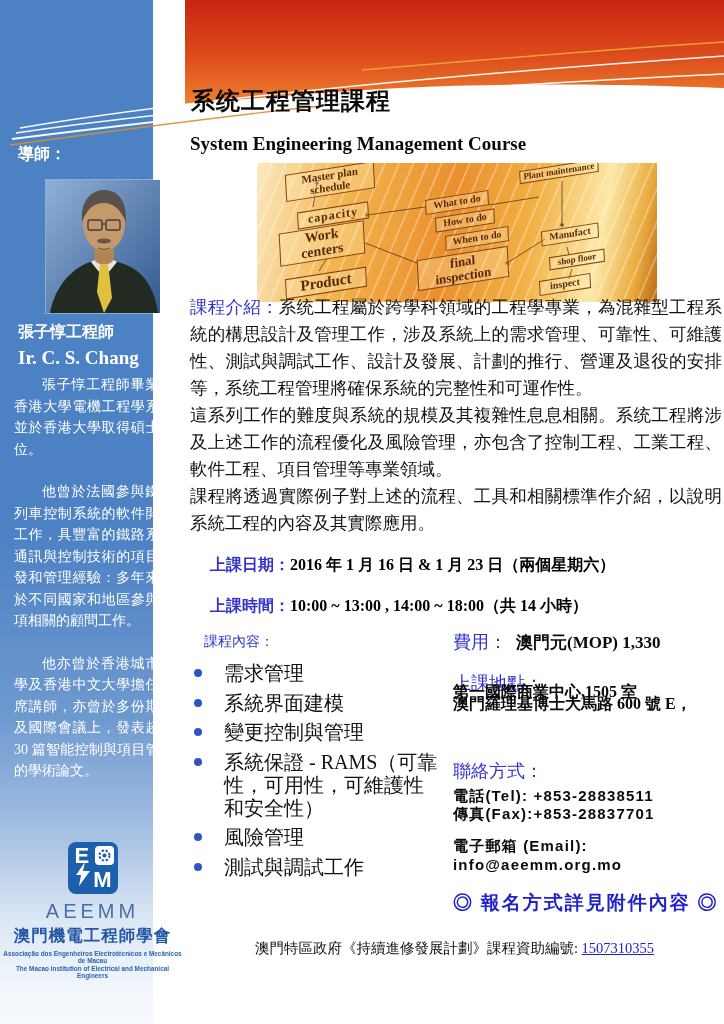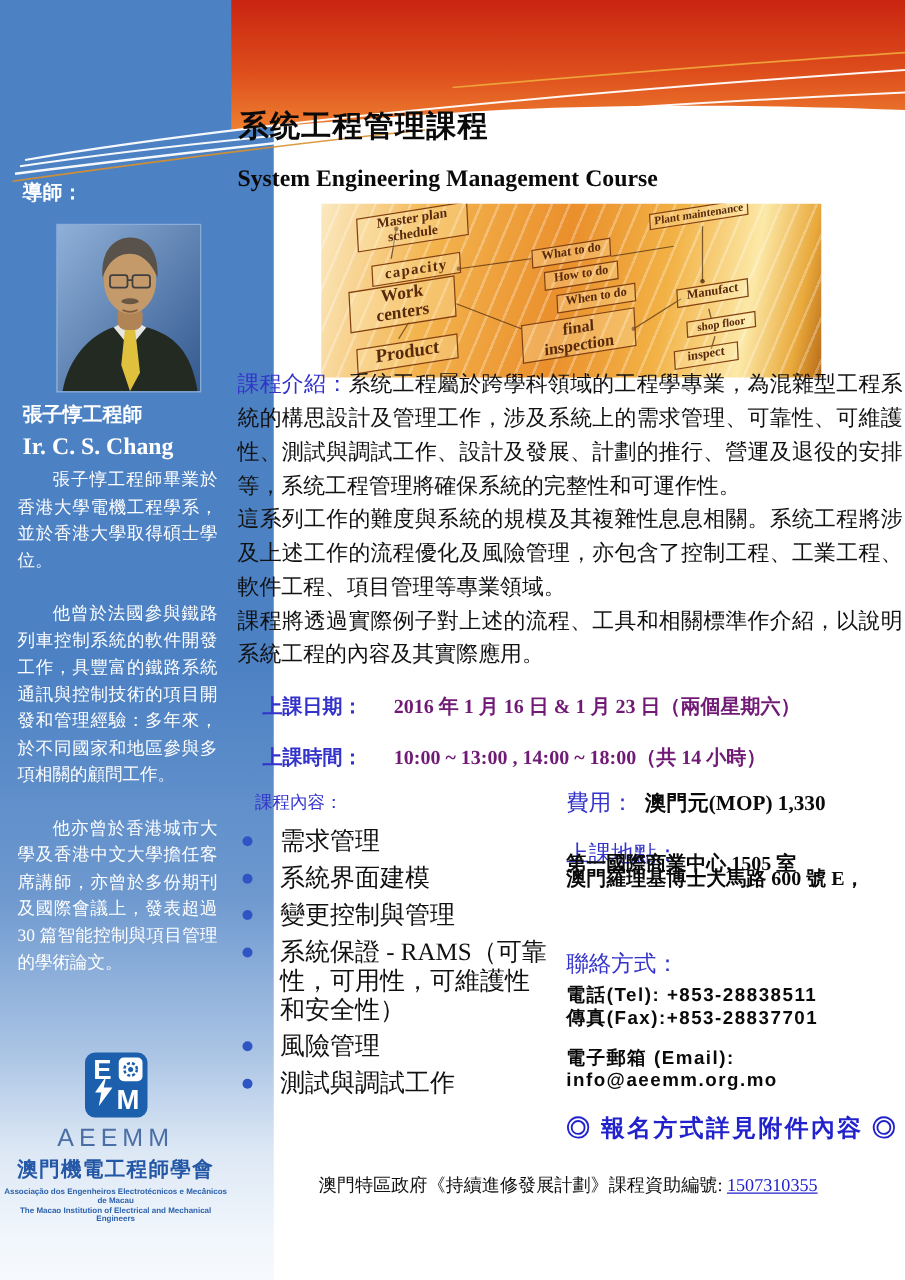--- a/index.html
+++ b/index.html
@@ -1,20 +1,20 @@
 <!DOCTYPE html>
 <html><head>
 <meta charset="utf-8">
 <style>
   * { margin:0; padding:0; box-sizing:border-box; }
   body { background:#888; font-family:"Liberation Serif", serif; }
   .page { position:relative; width:724px; height:1024px; background:#ffffff; overflow:hidden; margin:0 auto; }
 
   
-  .sidebar { position:absolute; left:0; top:0; width:219px; height:1024px;
+  .sidebar { position:absolute; left:0; top:0; width:153px; height:1024px;
     background:linear-gradient(180deg,#4c81c4 0%,#4c81c4 52%,#6e99cf 70%,#a9c3e4 82%,#dde8f5 90%,#f2f7fc 97%,#f6f9fd 100%); }
   .instructor-label { position:absolute; left:18px; top:144px; color:#fff; font-size:16px; font-weight:bold;
     font-family:"Liberation Sans",sans-serif; }
   .photo { position:absolute; left:46px; top:180px; width:114px; height:133px; box-shadow:0 0 0 1px rgba(255,255,255,.35); }
   .name-zh { position:absolute; left:18px; top:322px; color:#fff; font-size:16px; font-weight:bold; }
   .name-en { position:absolute; left:18px; top:347px; color:#fff; font-size:19px; font-weight:bold; }
   .bio { position:absolute; left:14px; top:374px; width:160px; color:#fff; }
   .bio p { font-size:14px; line-height:21.5px; text-align:justify; text-indent:2em; margin:0 0 21px 0; }
 
   
@@ -46,21 +46,21 @@
     font-weight:bold; text-align:center; transform:rotate(-9deg) skewX(-6deg); padding:1px 3px; line-height:1.05; }
   .fc-lines { position:absolute; left:0; top:0; }
 
   
   .intro { position:absolute; left:190px; top:294px; width:532px; color:#111; }
   .intro p { font-size:17.5px; line-height:27px; text-align:justify; }
   .blue-label { color:#3333cc; }
 
   .sched { position:absolute; left:210px; font-size:16px; }
   .sched .lbl { color:#3333cc; font-weight:bold; }
-  .sched .val { color:#701a75; font-weight:bold;margin-left:25px; }
+  .sched .val { color:#000000; font-weight:bold; }
   .sched-date { top:555px; }
   .sched-time { top:596px; }
 
   
   .content-label { position:absolute; left:204px; top:633px; font-size:14px; color:#3333cc; }
   .content-list { position:absolute; left:190px; top:662px; width:252px; list-style:none; }
   .content-list li { position:relative; padding-left:34px; font-size:20px; line-height:23px; color:#111; margin-bottom:6.5px; }
   .bullet { position:absolute; left:4px; top:7px; width:8px; height:8px; border-radius:50%; background:#2f55c4; }
 
   

